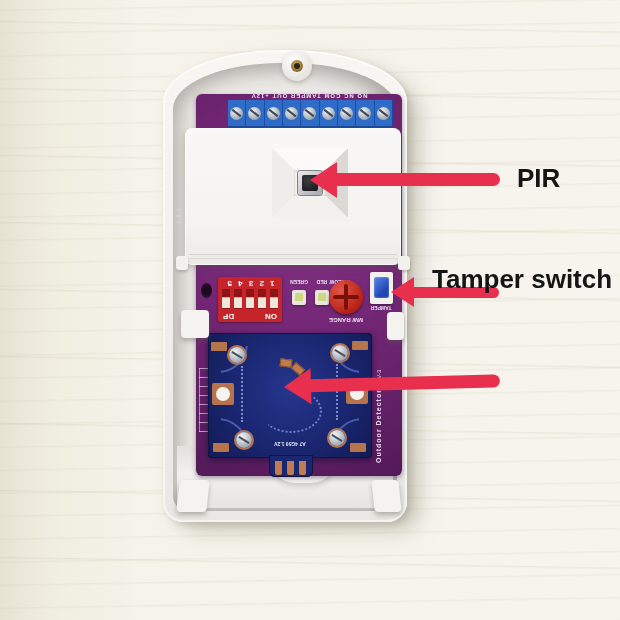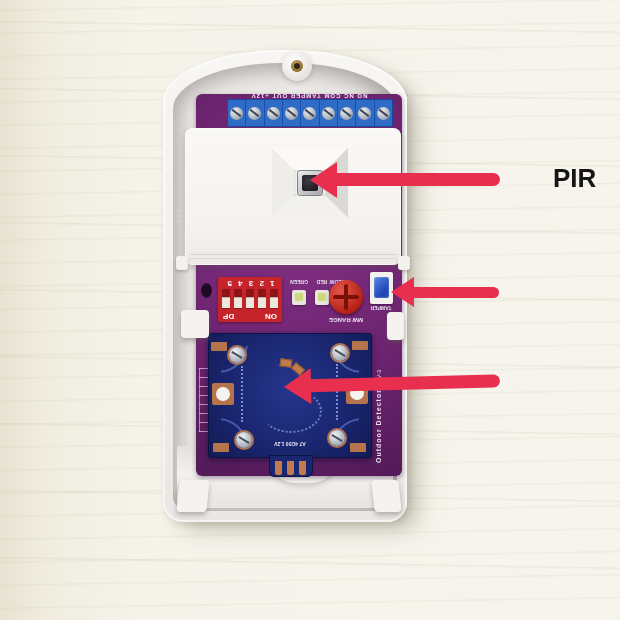--- a/index.html
+++ b/index.html
@@ -148,21 +148,21 @@
   .arrow-pir .head{border-top:18px solid transparent;border-bottom:18px solid transparent;border-right:27px solid #e8304e;}
   .arrow-pir .shaft{left:25px;top:11px;width:165px;height:13px;}
   .arrow-tamper{left:391px;top:277px;width:108px;height:30px;}
   .arrow-tamper .head{border-top:15px solid transparent;border-bottom:15px solid transparent;border-right:23px solid #e8304e;}
   .arrow-tamper .shaft{left:21px;top:9.5px;width:87px;height:11px;}
   .arrow-mw{left:284px;top:369px;width:216px;height:36px;transform:rotate(-1.5deg);transform-origin:0 50%;}
   .arrow-mw .head{border-top:18px solid transparent;border-bottom:18px solid transparent;border-right:27px solid #e8304e;}
   .arrow-mw .shaft{left:25px;top:11px;width:191px;height:13px;}
   .callout{position:absolute;color:#151515;font-weight:bold;font-size:26px;line-height:1.1;
     font-family:"Liberation Sans",sans-serif;white-space:nowrap;}
-  .label-pir{left:517px;top:164px;margin-left:36px;}
+  .label-pir{left:517px;top:164px;}
   .label-tamper{left:432px;top:265px;}
   .label-mw{left:461px;top:391px;}
 </style>
 </head>
 <body>
 
 <div class="scene">
   <div class="grain"></div>
 
   <div class="device">
@@ -307,13 +307,14 @@
   <div class="arrow arrow-tamper">
     <div class="shaft"></div>
       <div class="head"></div>
   </div>
   <div class="arrow arrow-mw">
     <div class="shaft"></div>
       <div class="head"></div>
   </div>
 
   <div class="callout label-pir">PIR</div>
+  <div class="callout label-tamper">Tamper switch</div>
 </div>
 
 </body></html>

